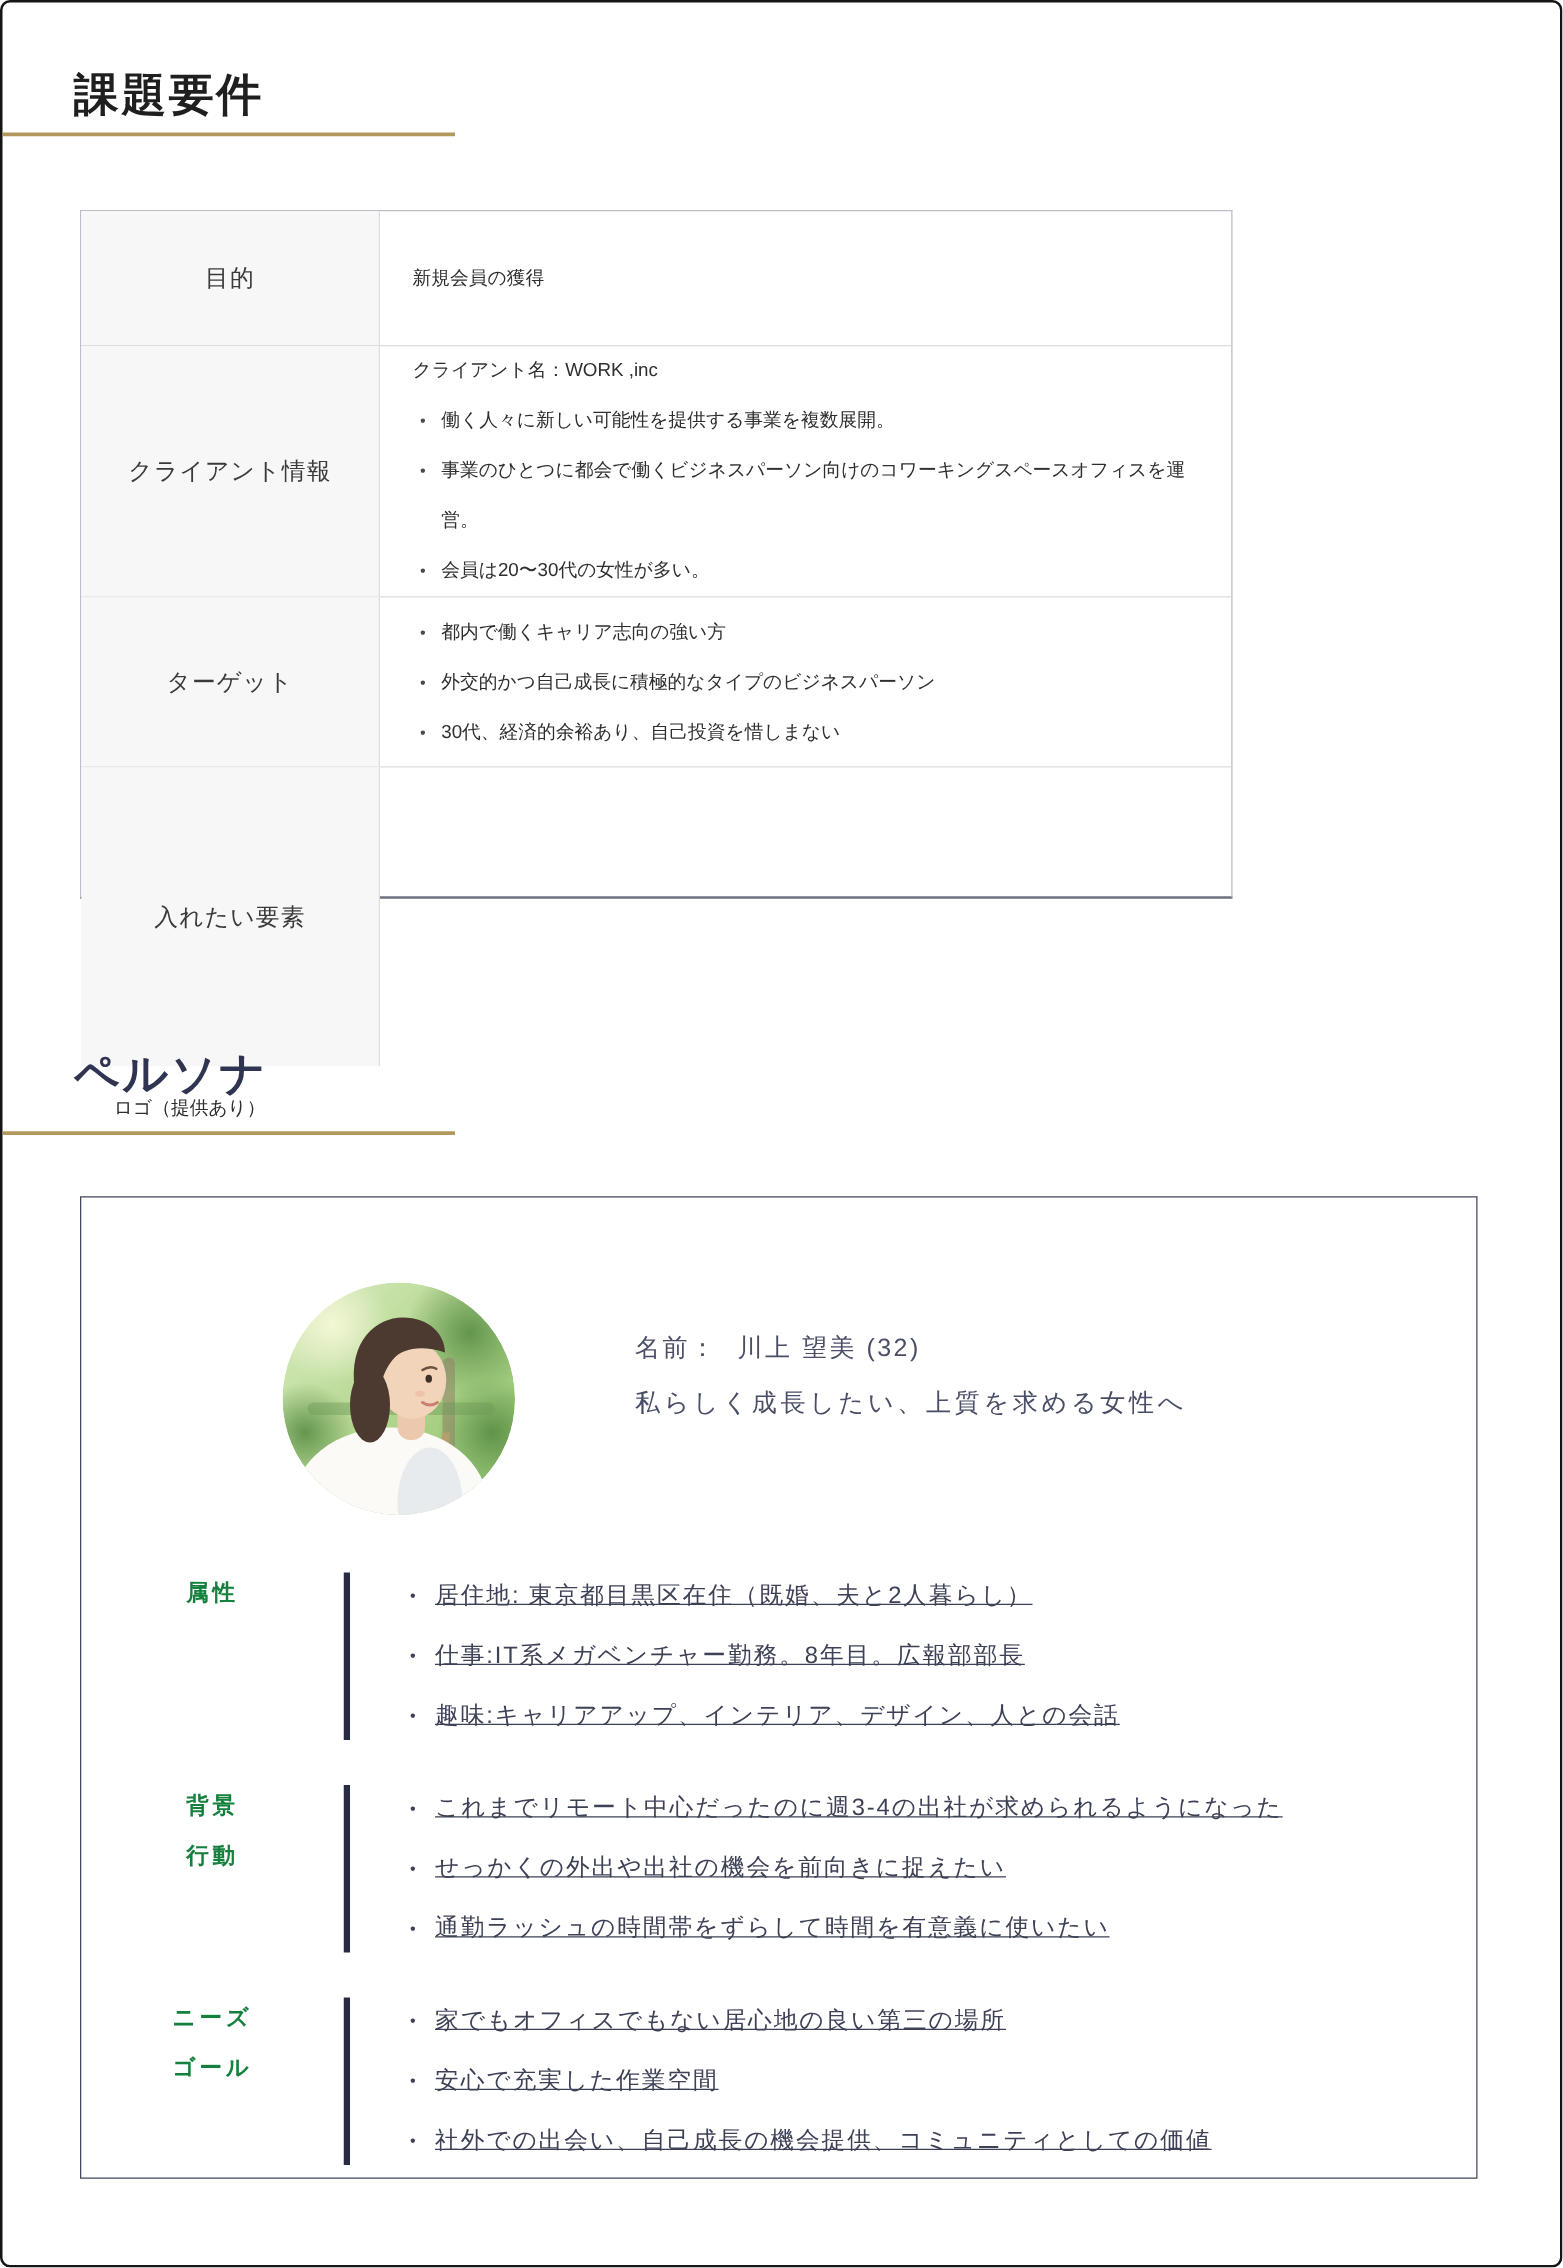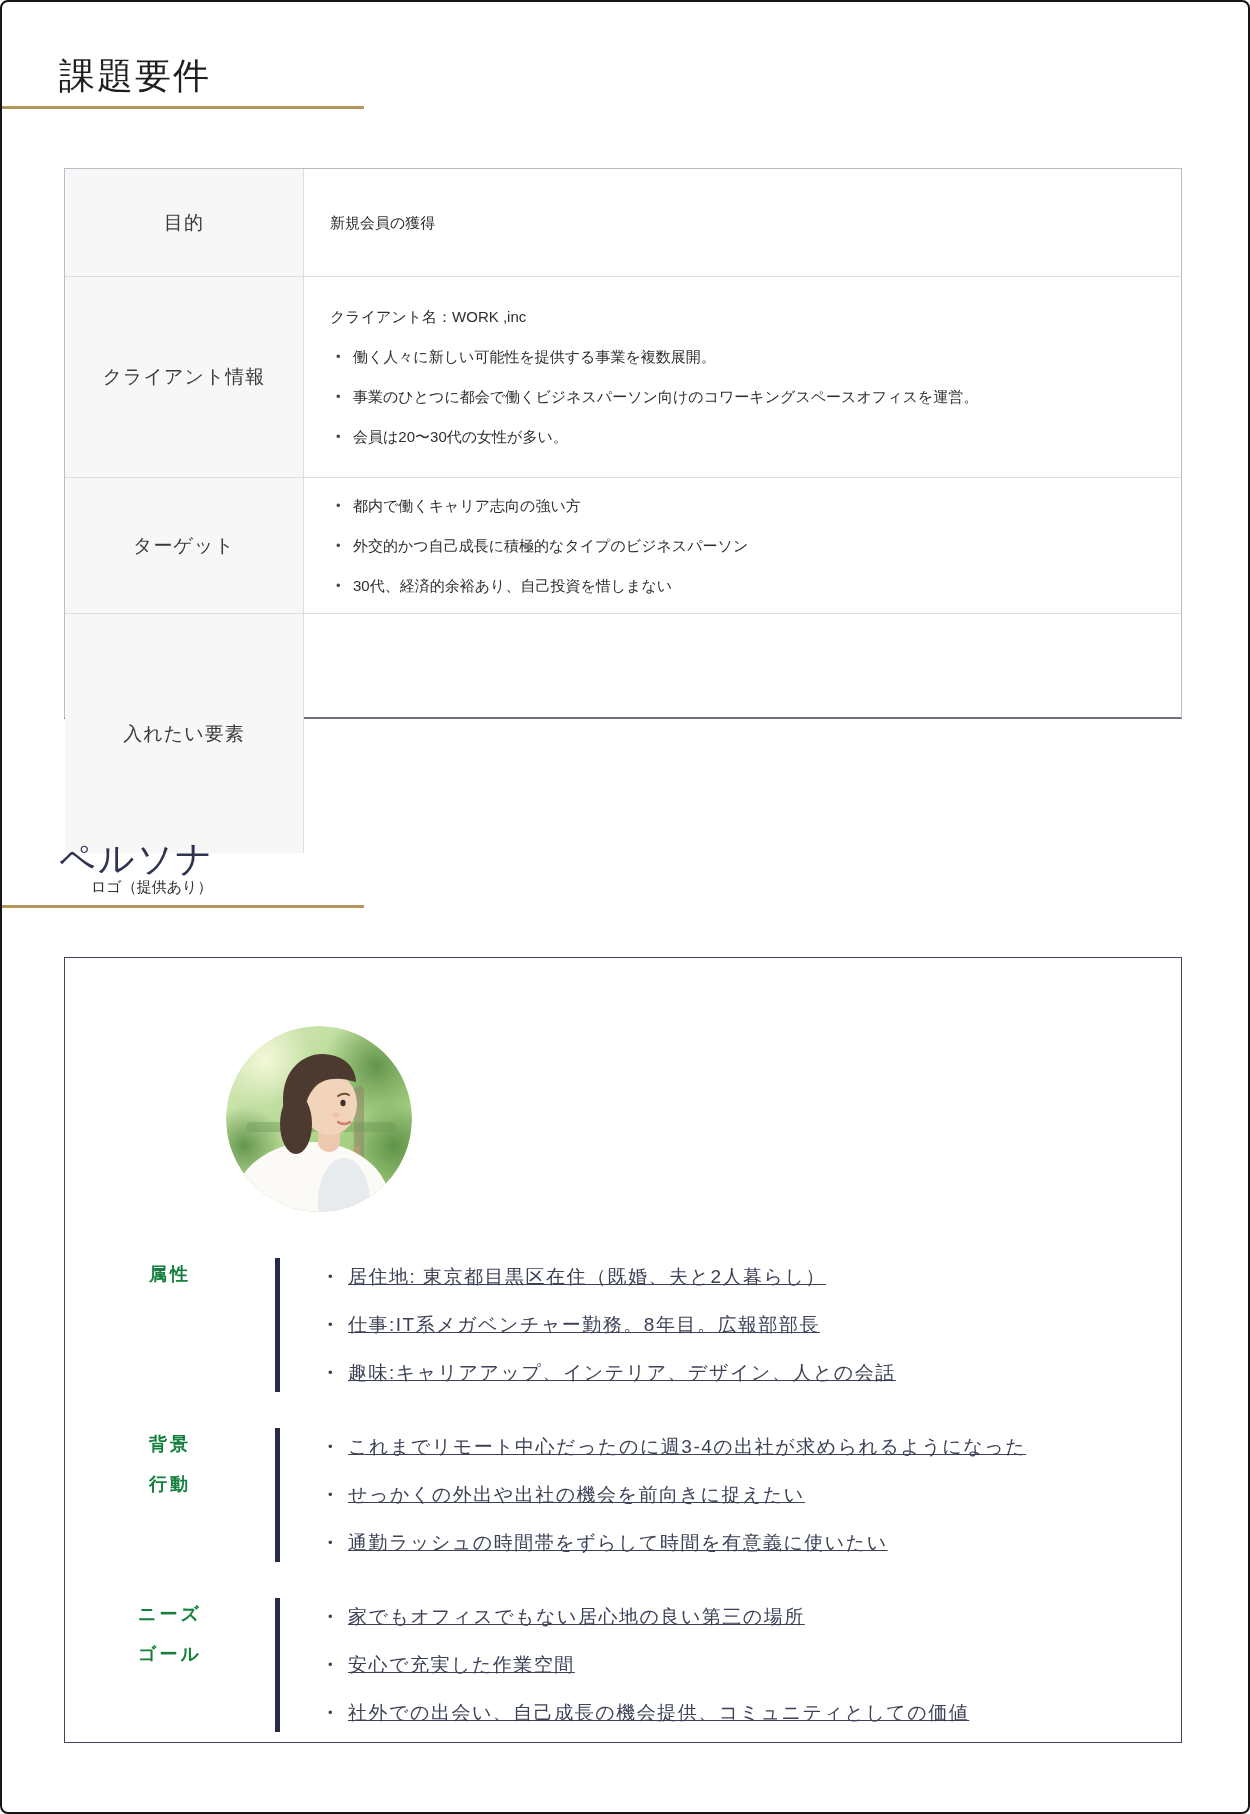--- a/index.html
+++ b/index.html
@@ -6,30 +6,30 @@
   html,body { background:#ffffff; }
   body { font-family:"Liberation Sans","DejaVu Sans",sans-serif; color:#2e2e2e; }
 
   .page{
     position:relative; width:1250px; height:1814px;
     background:#ffffff; border:2px solid #151515; border-radius:8px;
     overflow:hidden;
   }
 
   
-  .sec-title{ position:absolute; left:57px; font-size:36px; font-weight:400; letter-spacing:2px; }
+  .sec-title{ position:absolute; left:57px; font-size:36px; font-weight:700; letter-spacing:2px; }
   .title-req{ top:50px; color:#1f1f1f; }
   .title-persona{ top:833px; color:#2f3450; }
   .gold-rule{ position:absolute; left:0; width:362px; height:3px; background:#b3985e; }
   .rule-req{ top:104px; }
   .rule-persona{ top:903px; }
 
   
   .req-table{
-    position:absolute; left:62px; top:166px; width:1118px;
+    position:absolute; left:62px; top:166px; width:922px;
     border:1px solid #b9bdc7; border-bottom:2px solid #6e7280;
     background:#ffffff;
   }
   .req-row{ display:flex; border-bottom:1px solid #dcdde1; }
   .req-row:last-child{ border-bottom:none;flex-direction:column; }
   .req-row.r1{ height:108px; }
   .req-row.r2{ height:201px; }
   .req-row.r3{ height:136px; }
   .req-row.r4{ height:103px; }
   .req-label{
@@ -178,20 +178,26 @@
           <ellipse cx="70" cy="98" rx="16" ry="30" fill="#4c3a31"></ellipse>
 
           <path d="M112 70 q6 -4 11 -1" stroke="#6b4f3f" stroke-width="2" fill="none" stroke-linecap="round"></path>
           <ellipse cx="117" cy="77" rx="2.6" ry="3.2" fill="#3e2f28"></ellipse>
           <path d="M112 96 q6 4 12 0" stroke="#c9806e" stroke-width="2.4" fill="none" stroke-linecap="round"></path>
           <ellipse cx="110" cy="89" rx="4" ry="2.4" fill="#efb29a" opacity="0.55"></ellipse>
         </g>
       </svg>
     </div>
 
+    <div class="persona-head">
+      <div class="persona-name-row">
+        <span>名前：</span><span class="persona-name">川上 望美 (32)</span>
+      </div>
+      <div class="persona-tagline">私らしく成長したい、上質を求める女性へ</div>
+    </div>
 
     <div class="p-section p-sec-1">
       <div class="p-sec-label">
         <span>属性</span>
       </div>
       <div class="p-sec-bar"></div>
       <div class="p-sec-bullets">
         <div class="p-bullet">居住地: 東京都目黒区在住（既婚、夫と2人暮らし）</div>
         <div class="p-bullet">仕事:IT系メガベンチャー勤務。8年目。広報部部長</div>
         <div class="p-bullet">趣味:キャリアアップ、インテリア、デザイン、人との会話</div>

